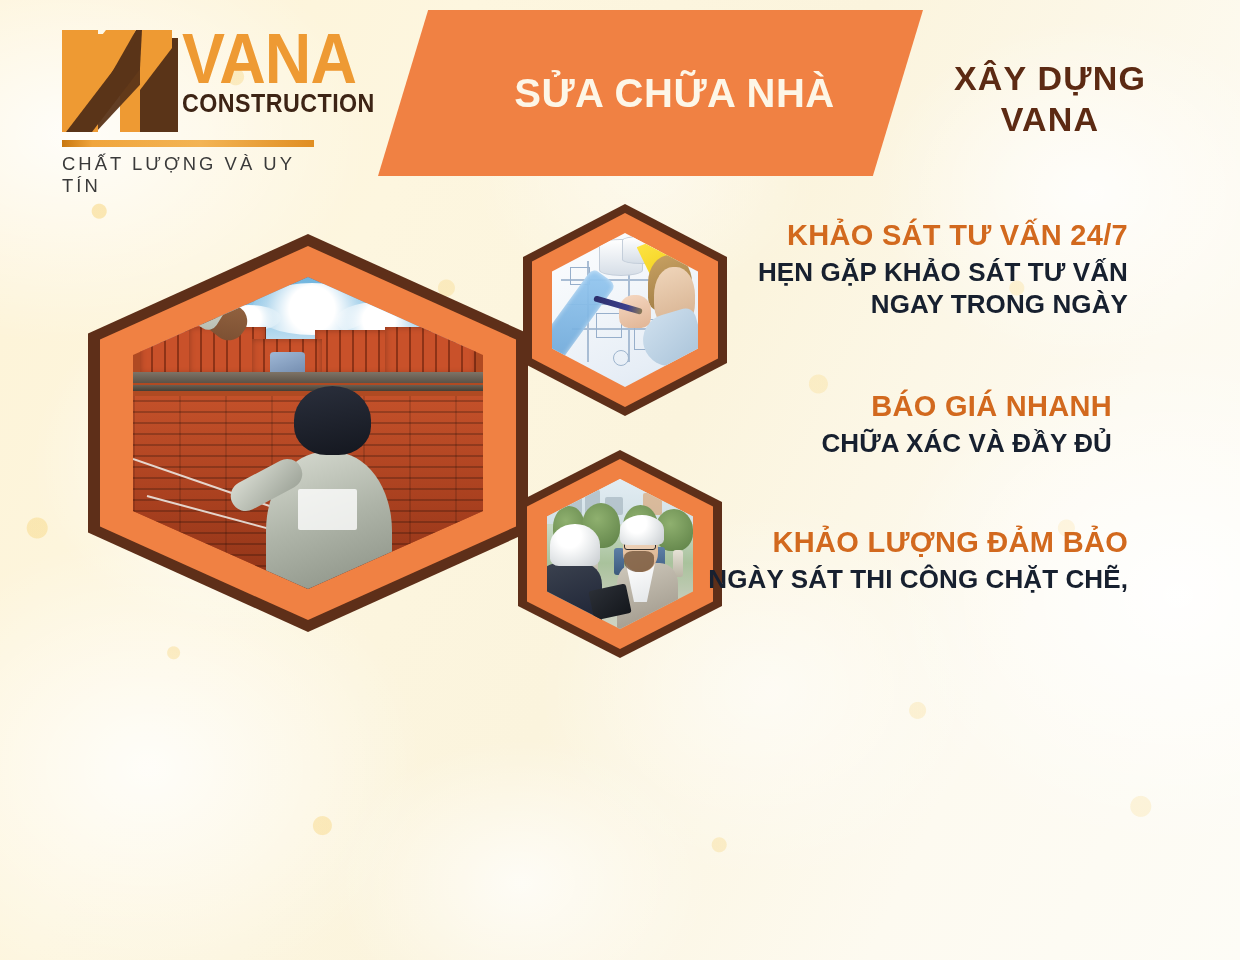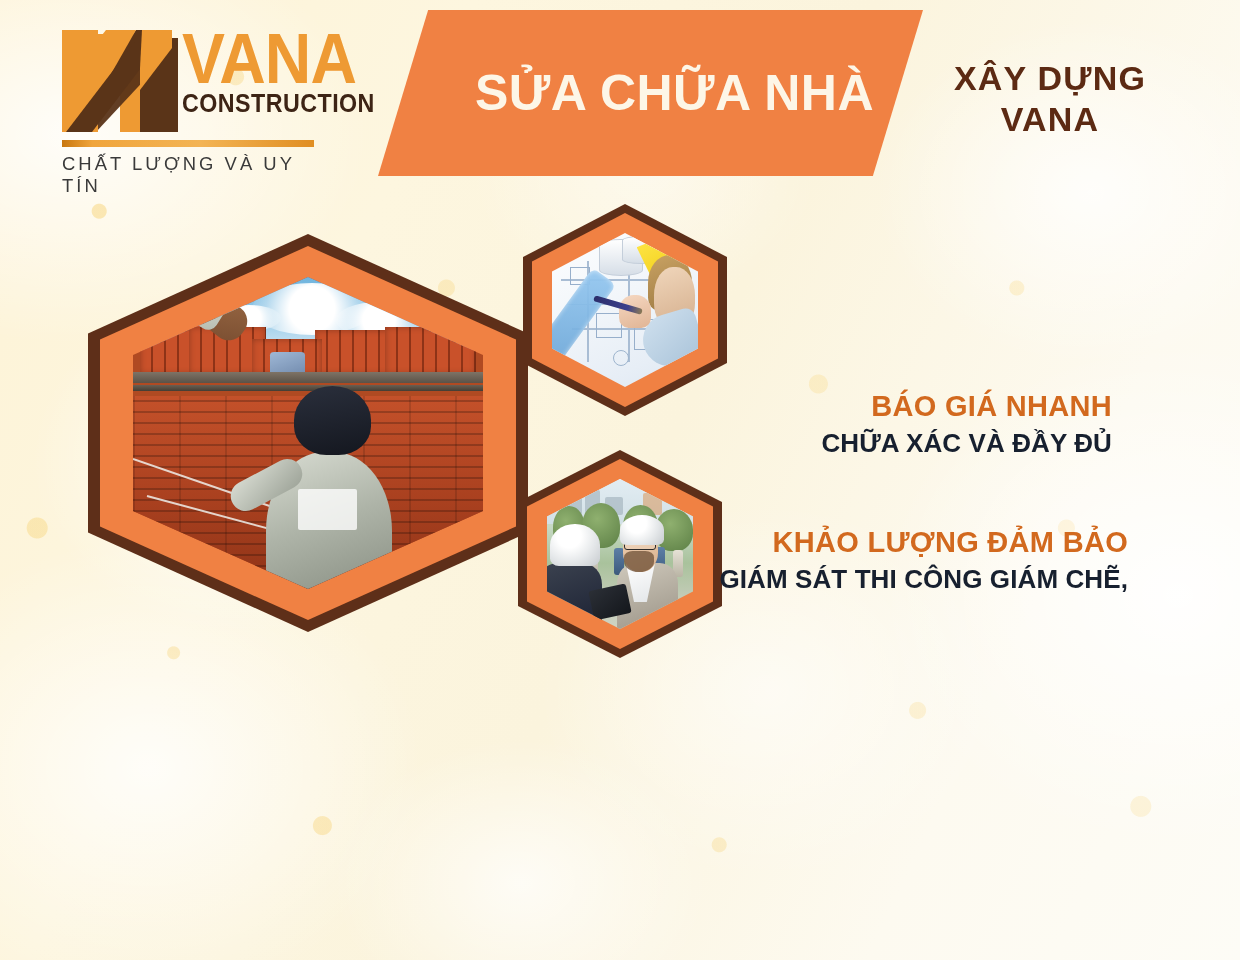--- a/index.html
+++ b/index.html
@@ -84,21 +84,21 @@
   #banner{
     position:absolute; left:378px; top:10px;
     width:545px; height:166px;
     background:#F08143;
     clip-path:polygon(9.2% 0%, 100% 0%, 90.8% 100%, 0% 100%);
     display:flex; flex-direction:column;
     align-items:center; justify-content:center;
   }
   .banner-line{
     color:#FDF6E7; font-weight:700;
-    font-size:50px; line-height:1.1;
+    font-size:40px; line-height:1.1;
     letter-spacing:.5px; text-align:center;
     white-space:nowrap;
     margin-left:32px;
   }
   .banner-line.l1{ transform:translateX(8px); }
   .banner-line.l2{ transform:translateX(-12px); }
 
   
   #headline{
     position:absolute; left:900px; top:58px; width:300px;
@@ -479,24 +479,29 @@
 
           <div class="person-body eng-left-body" style="left:-6%;top:56%;width:44%;height:48%;"></div>
           <div class="helmet" style="left:2%;top:30%;width:34%;height:28%;"></div>
 
           <div class="eng-tablet" style="left:30%;top:72%;width:26%;height:20%;"></div>
         </div>
       </div>
     </div>
   </div>
 
+  <div class="feature" id="feature-1">
+    <div class="feat-title">KHẢO SÁT TƯ VẤN 24/7</div>
+    <div class="feat-line">HẸN GẶP KHẢO SÁT TƯ VẤN</div>
+    <div class="feat-line">NGAY TRONG NGÀY</div>
+  </div>
 
   <div class="feature" id="feature-2">
     <div class="feat-title">BÁO GIÁ  NHANH</div>
     <div class="feat-line">CHỮA XÁC VÀ ĐẦY ĐỦ</div>
   </div>
 
   <div class="feature" id="feature-3">
     <div class="feat-title">KHẢO LƯỢNG ĐẢM BẢO</div>
-    <div class="feat-line">GIÁM SÁT THI CÔNG GIÁM CHẼ,</div>
+    <div class="feat-line">NGÀY SÁT THI CÔNG CHẶT CHẼ,</div>
   </div>
 
 </div>
 
 </body></html>

